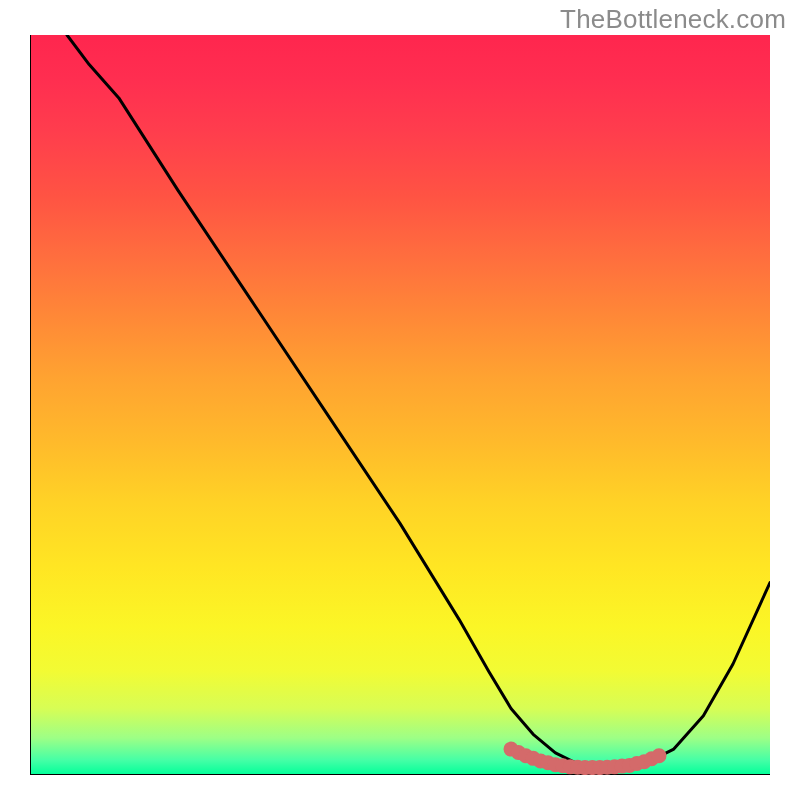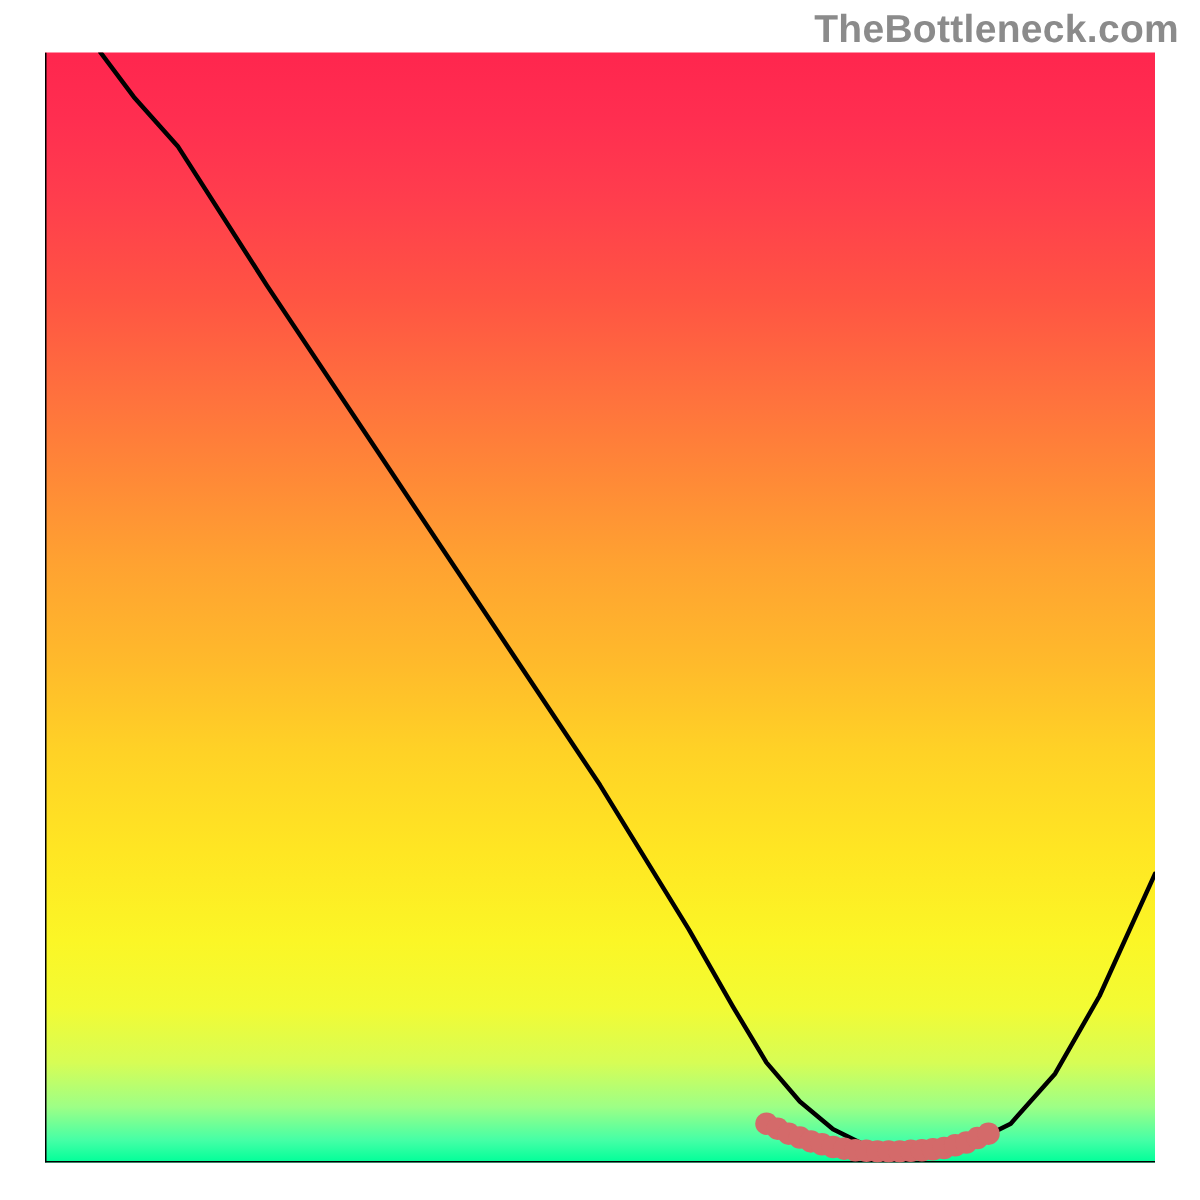--- a/index.html
+++ b/index.html
@@ -13,21 +13,21 @@
   .wrap {
     position: relative;
     width: 800px;
     height: 800px;
   }
   .watermark {
     position: absolute;
     top: 4px;
     right: 14px;
     font-size: 26px;
-    font-weight: bold;
+    font-weight: normal;
     color: #8b8b8b;
     letter-spacing: 0.2px;
   }
   .plot {
     position: absolute;
     left: 30px;
     top: 35px;
     width: 740px;
     height: 740px;
   }

